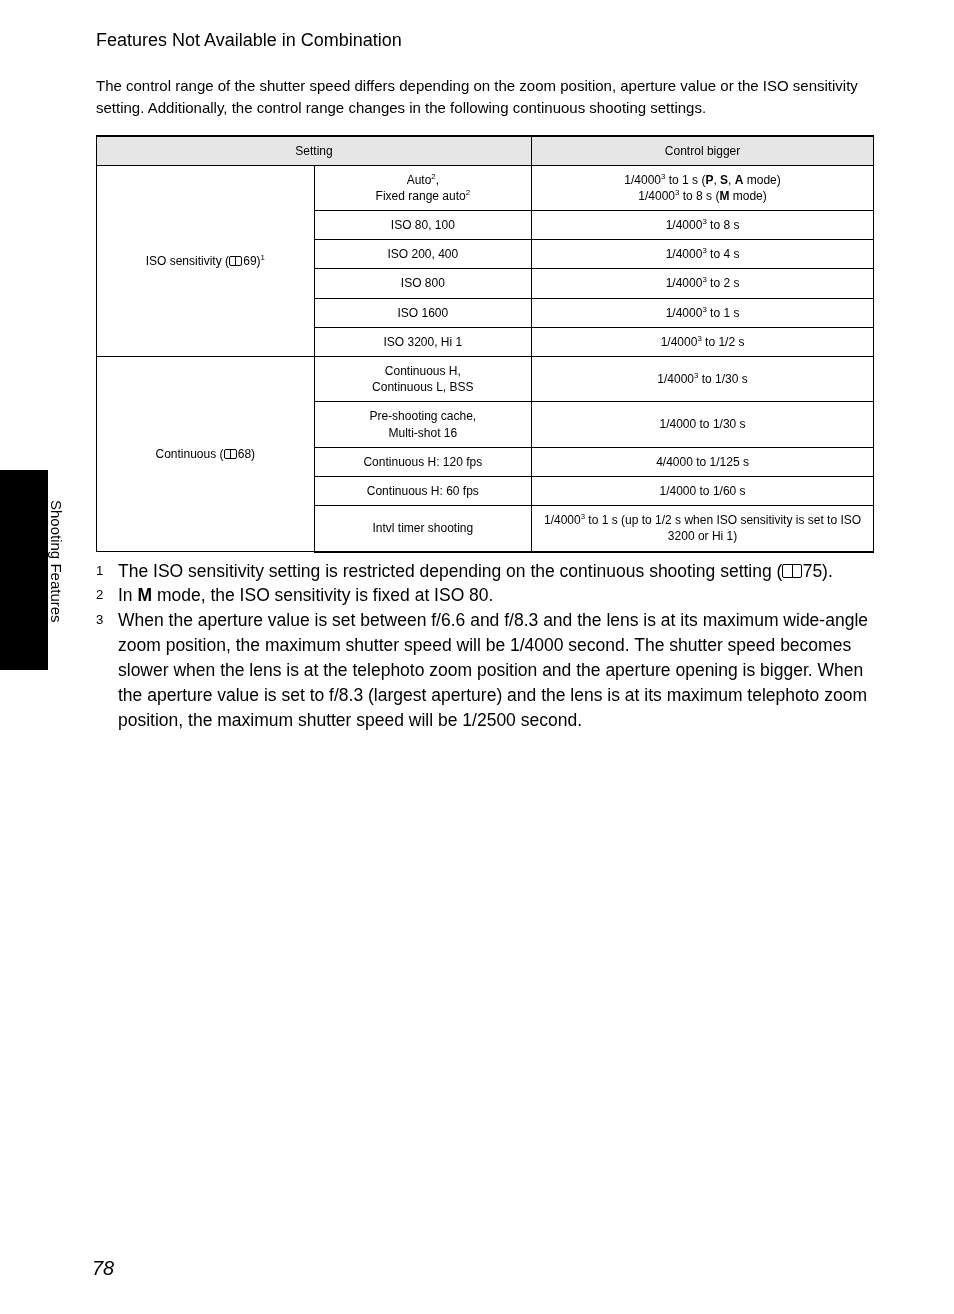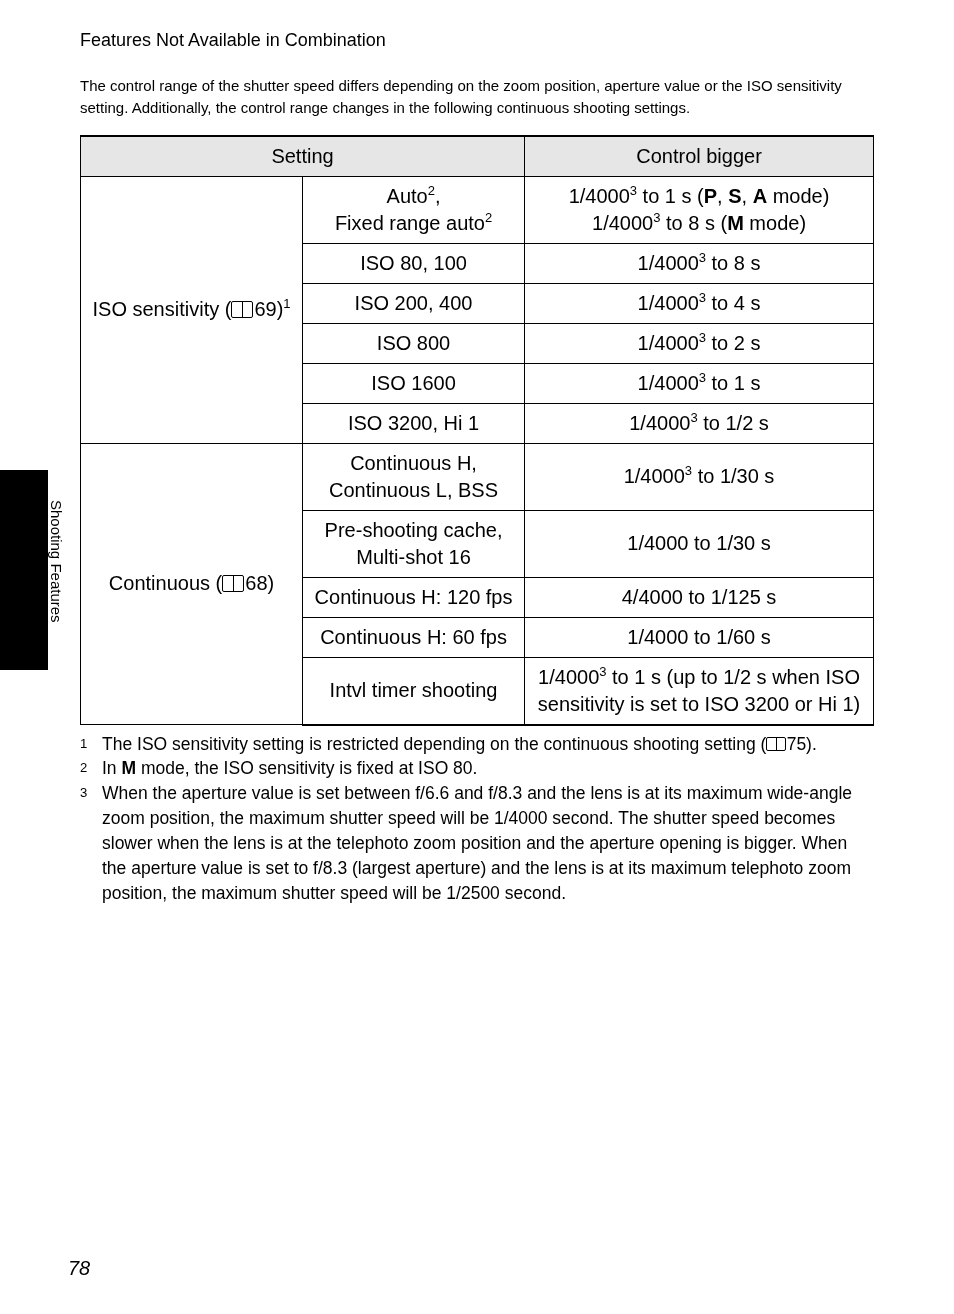--- a/index.html
+++ b/index.html
@@ -8,20 +8,21 @@
     font-family: "Segoe UI", Arial, sans-serif;
     color: #000;
     background: #fff;
     width: 954px;
     height: 1314px;
     position: relative;
   }
   .page {
     padding: 30px 80px 30px 80px;
     box-sizing: border-box;
+    margin-left: 16px;
   }
   .running-head {
     font-size: 18px;
     margin-bottom: 24px;
   }
   .title {
     font-size: 25px;
     font-weight: 700;
     margin-bottom: 10px;
     letter-spacing: -0.3px;
@@ -31,21 +32,21 @@
     font-weight: 900;
   }
   .intro {
     font-size: 15px;
     line-height: 1.45;
     margin-bottom: 16px;
   }
   table {
     border-collapse: collapse;
     width: 100%;
-    font-size: 20px;
+    font-size: 12px;
     border-radius: 10px;
   }
   th, td {
     border: 1px solid #000;
     padding: 6px 10px;
     text-align: center;
     vertical-align: middle;
     line-height: 1.35;
   }
   th {
@@ -112,21 +113,21 @@
   .sidebar-label {
     position: absolute;
     left: 48px;
     top: 500px;
     writing-mode: vertical-rl;
     font-size: 15px;
     padding-top: 0;
   }
   .page-number {
     position: absolute;
-    left: 68px;
+    left: 92px;
     bottom: 34px;
     font-style: italic;
     font-size: 20px;
   }
   .modechar2 {
     font-family: Arial, sans-serif;
     font-weight: 900;
   }
   .col-setting1 { width: 28%; }
   .col-setting2 { width: 28%; }

